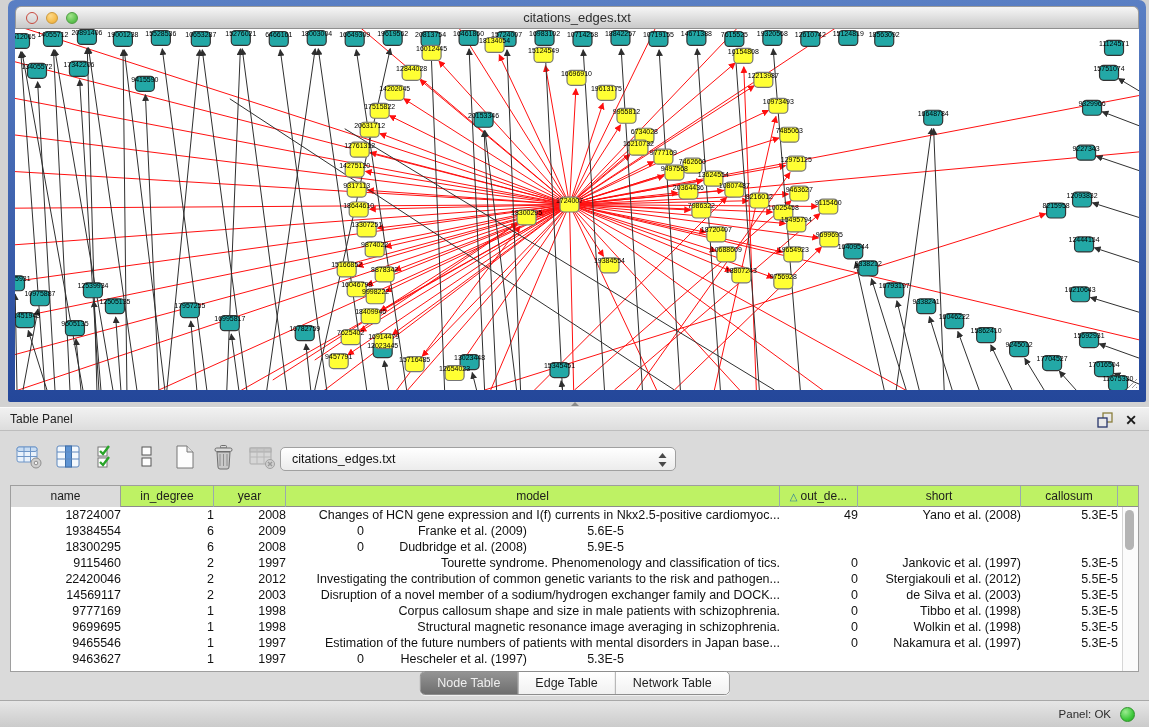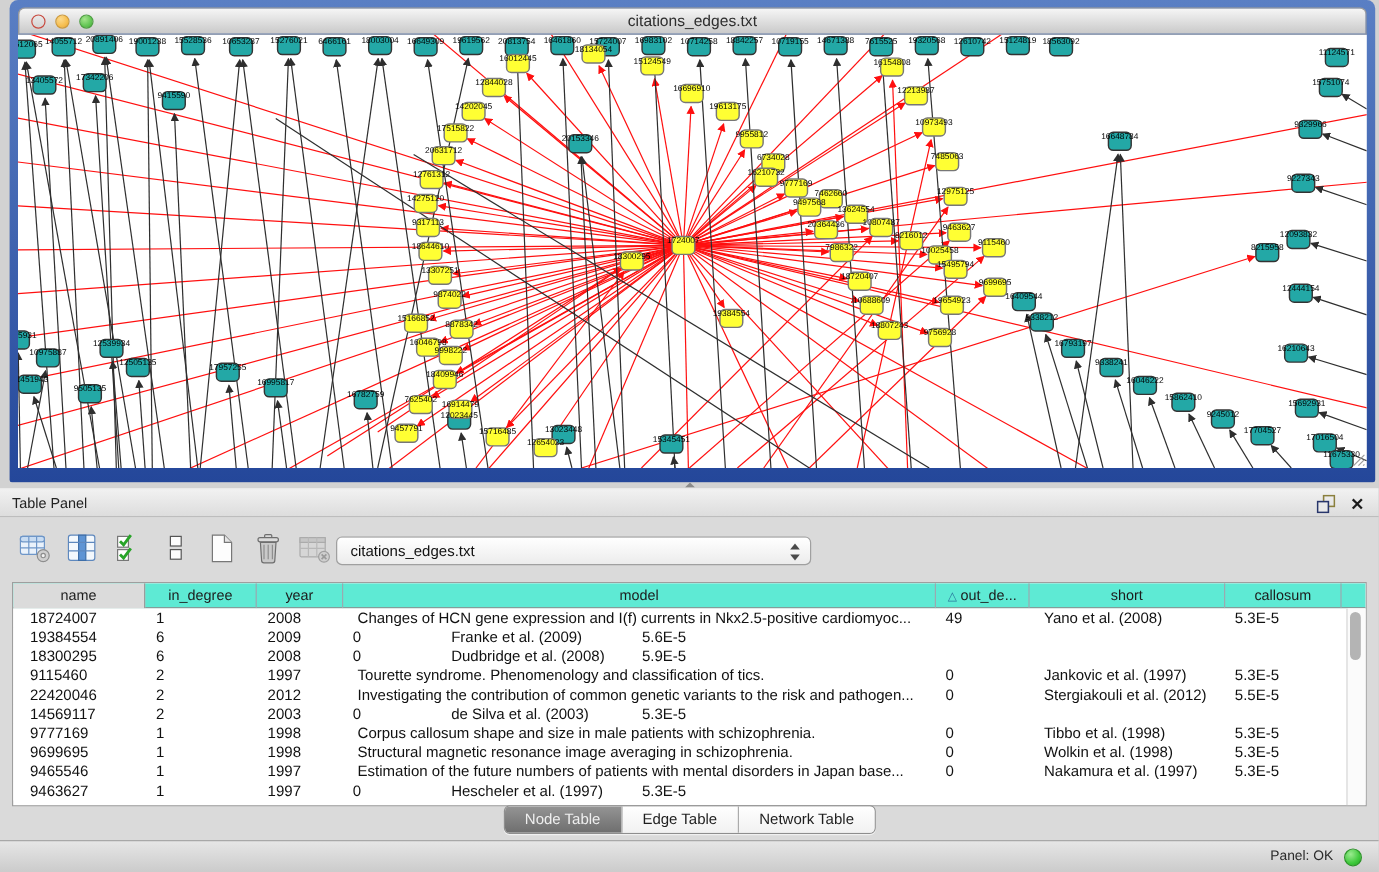--- a/index.html
+++ b/index.html
@@ -39,28 +39,28 @@
   .toolbar{position:absolute;left:14px;top:12px;height:30px;display:flex;gap:9px;align-items:center;}
   .icon-btn{width:30px;height:28px;display:flex;align-items:center;justify-content:center;background:transparent;border:none;padding:0;}
 
   .selector{position:absolute;left:280px;top:16px;width:396px;height:24px;box-sizing:border-box;
     border:1px solid #A0A0A0;border-radius:5px;background:linear-gradient(#FFFFFF,#ECECEC);
     font-size:12.5px;color:#111;line-height:22px;padding-left:11px;}
   .selector .arrows{position:absolute;right:7px;top:4px;}
 
   .table-area{position:absolute;left:10px;top:54px;width:1129px;height:187px;background:#FFF;
     border:1px solid #9E9E9E;box-sizing:border-box;overflow:hidden;}
-  .thead{display:flex;height:21px;background:#5eead4;border-bottom:1px solid #8C8C8C;box-sizing:border-box;}
+  .thead{display:flex;height:21px;background:#bef264;border-bottom:1px solid #8C8C8C;box-sizing:border-box;}
   .th{height:21px;line-height:20px;font-size:12px;color:#1C1C1C;text-align:center;box-sizing:border-box;
     border-right:1px solid #9AA9B0;overflow:hidden;white-space:nowrap;}
   .th.gray{background:#DBDBDB;border-right:1px solid #9C9C9C;}
   .th .sortmark{color:#2B7A9E;font-size:10px;margin-right:3px;}
   .th.filler{flex:1;border-right:none;}
   .c0{width:110px}.c1{width:93px}.c2{width:72px}.c3{width:494px}.c4{width:78px}.c5{width:163px}.c6{width:97px}
-  .tbody{position:relative;}
+  .tbody{position:relative;text-align:right;}
   .trow{display:flex;height:16px;background:#FFF;}
   .cell{height:16px;line-height:16px;font-size:12.5px;color:#111;box-sizing:border-box;
     overflow:hidden;white-space:nowrap;text-overflow:clip;}
   .cell.c0{padding-left:14px}.cell.c1{padding-left:9px}.cell.c2{padding-left:9px}
   .cell.c3{padding-left:12px}.cell.c4{padding-left:8px}.cell.c5{padding-left:12px}.cell.c6{padding-left:8px}
   .vscroll{position:absolute;right:0;top:21px;bottom:0;width:15px;background:#FBFBFB;border-left:1px solid #D6D6D6;}
   .vthumb{position:absolute;left:2px;top:3px;width:9px;height:40px;border-radius:5px;background:#B4B4B4;}
 
   .tabs{position:absolute;bottom:5px;left:50%;transform:translateX(-50%);display:flex;height:22px;
     border:1px solid #8E8E8E;border-radius:5px;overflow:hidden;background:#FCFCFC;box-shadow:0 1px 0 rgba(255,255,255,.6);}
@@ -636,20 +636,21 @@
             <div class="cell c2">2012</div>
             <div class="cell c3">Investigating the contribution of common genetic variants to the risk and pathogen...</div>
             <div class="cell c4">0</div>
             <div class="cell c5">Stergiakouli et al. (2012)</div>
             <div class="cell c6">5.5E-5</div>
           </div>
           <div class="trow">
             <div class="cell c0">14569117</div>
             <div class="cell c1">2</div>
             <div class="cell c2">2003</div>
+            <div class="cell c3">Disruption of a novel member of a sodium/hydrogen exchanger family and DOCK...</div>
             <div class="cell c4">0</div>
             <div class="cell c5">de Silva et al. (2003)</div>
             <div class="cell c6">5.3E-5</div>
           </div>
           <div class="trow">
             <div class="cell c0">9777169</div>
             <div class="cell c1">1</div>
             <div class="cell c2">1998</div>
             <div class="cell c3">Corpus callosum shape and size in male patients with schizophrenia.</div>
             <div class="cell c4">0</div>

